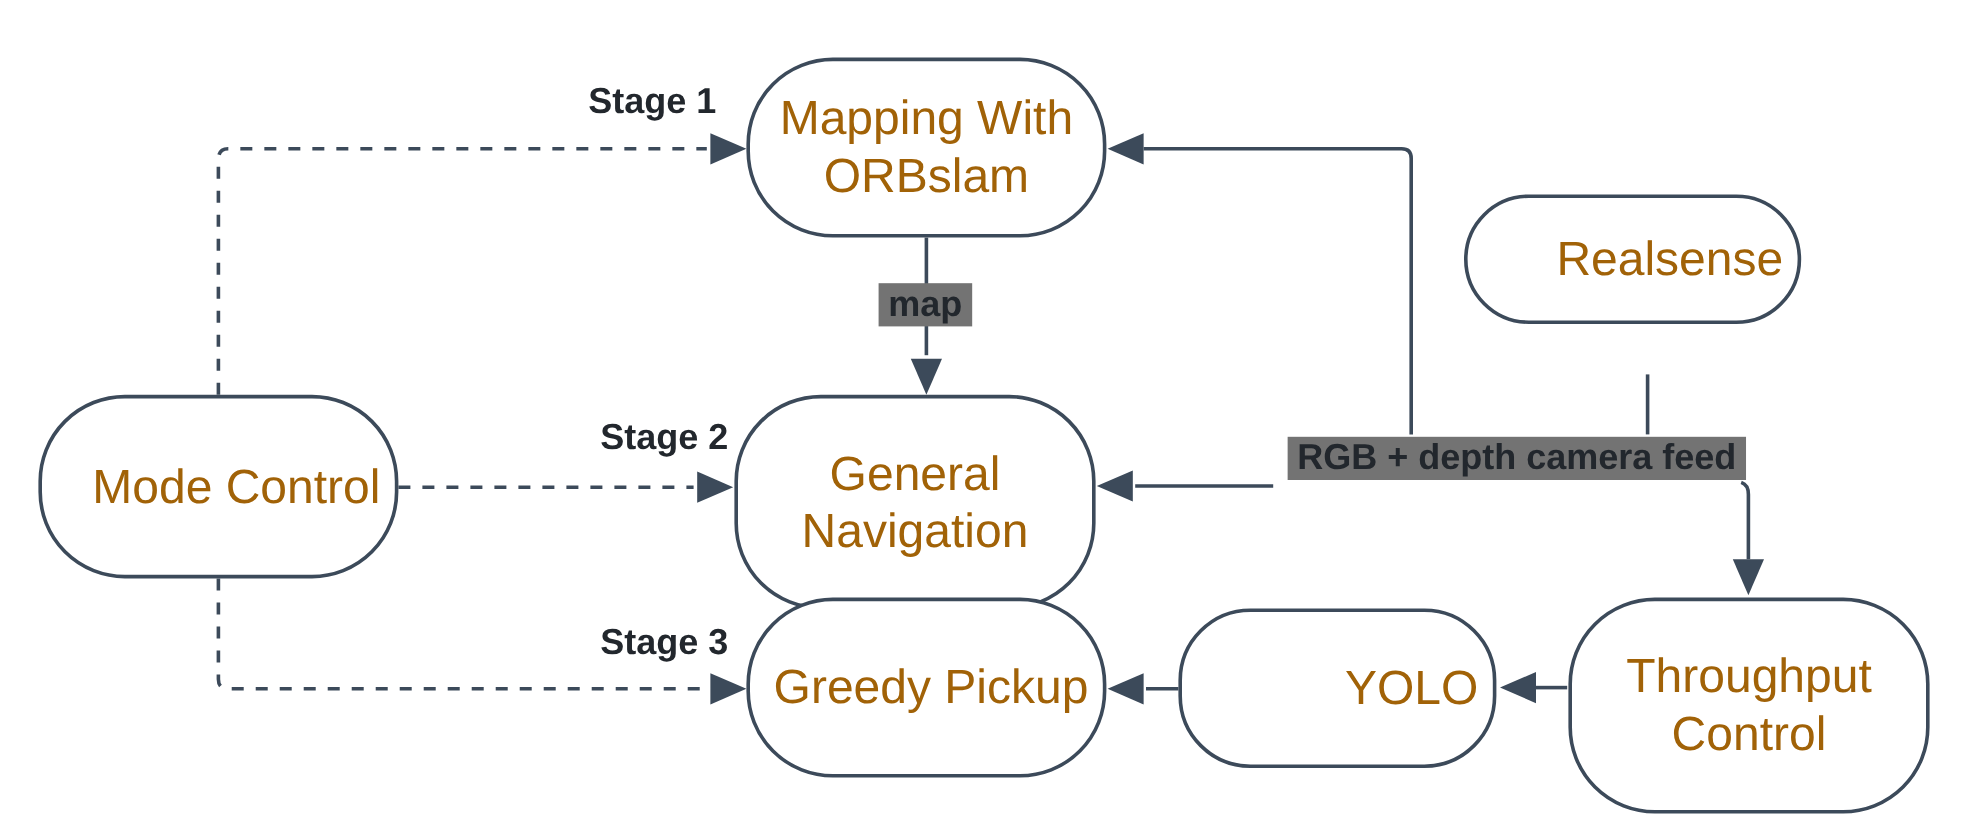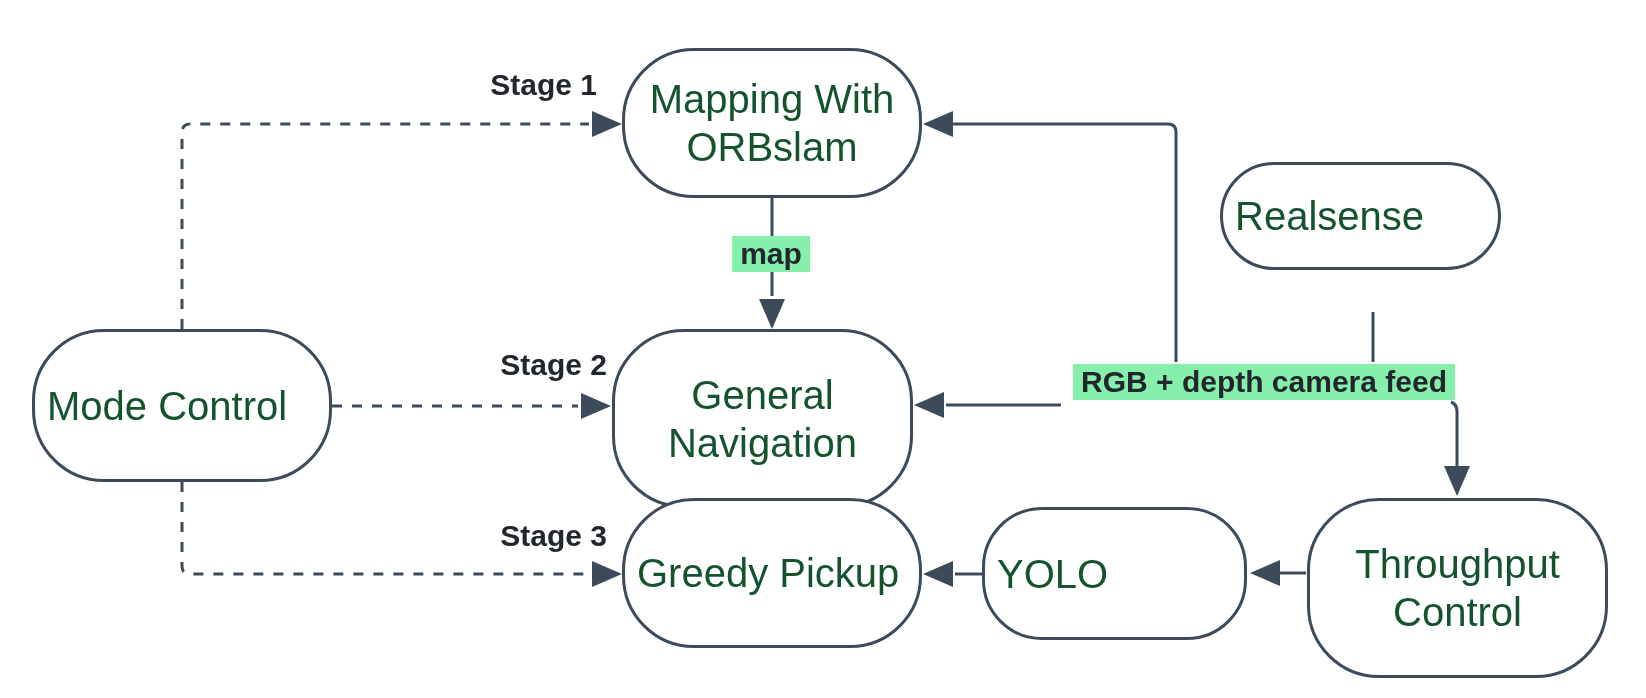--- a/index.html
+++ b/index.html
@@ -16,23 +16,23 @@
     overflow: hidden;
   }
   .node {
     position: absolute;
     box-sizing: border-box;
     border: 3px solid #3c4a5a;
     border-radius: 72px;
     background: #ffffff;
     display: flex;
     align-items: center;
-    justify-content: flex-start;
+    justify-content: flex-end;
     text-align: center;
-    color: #14532d;
+    color: #a16207;
     font-size: 40px;
     line-height: 1.2;
     padding: 0 12px;
     z-index: 1;
   }
   #edges {
     position: absolute;
     left: 0;
     top: 0;
     z-index: 2;
@@ -56,21 +56,21 @@
     font-size: 30px;
     font-weight: bold;
     white-space: nowrap;
     z-index: 3;
   }
   .edge-label.right-anchored {
     transform: translateY(-50%);
   }
   .edge-label.center-anchored {
     transform: translate(-50%, -50%);
-    background: #86efac;
+    background: #737373;
     padding: 1px 8px;
   }
 </style>
 </head>
 <body>
 
 <div id="canvas">
 
   <svg id="edges" width="1646" height="698" viewBox="0 0 1646 698">
 

